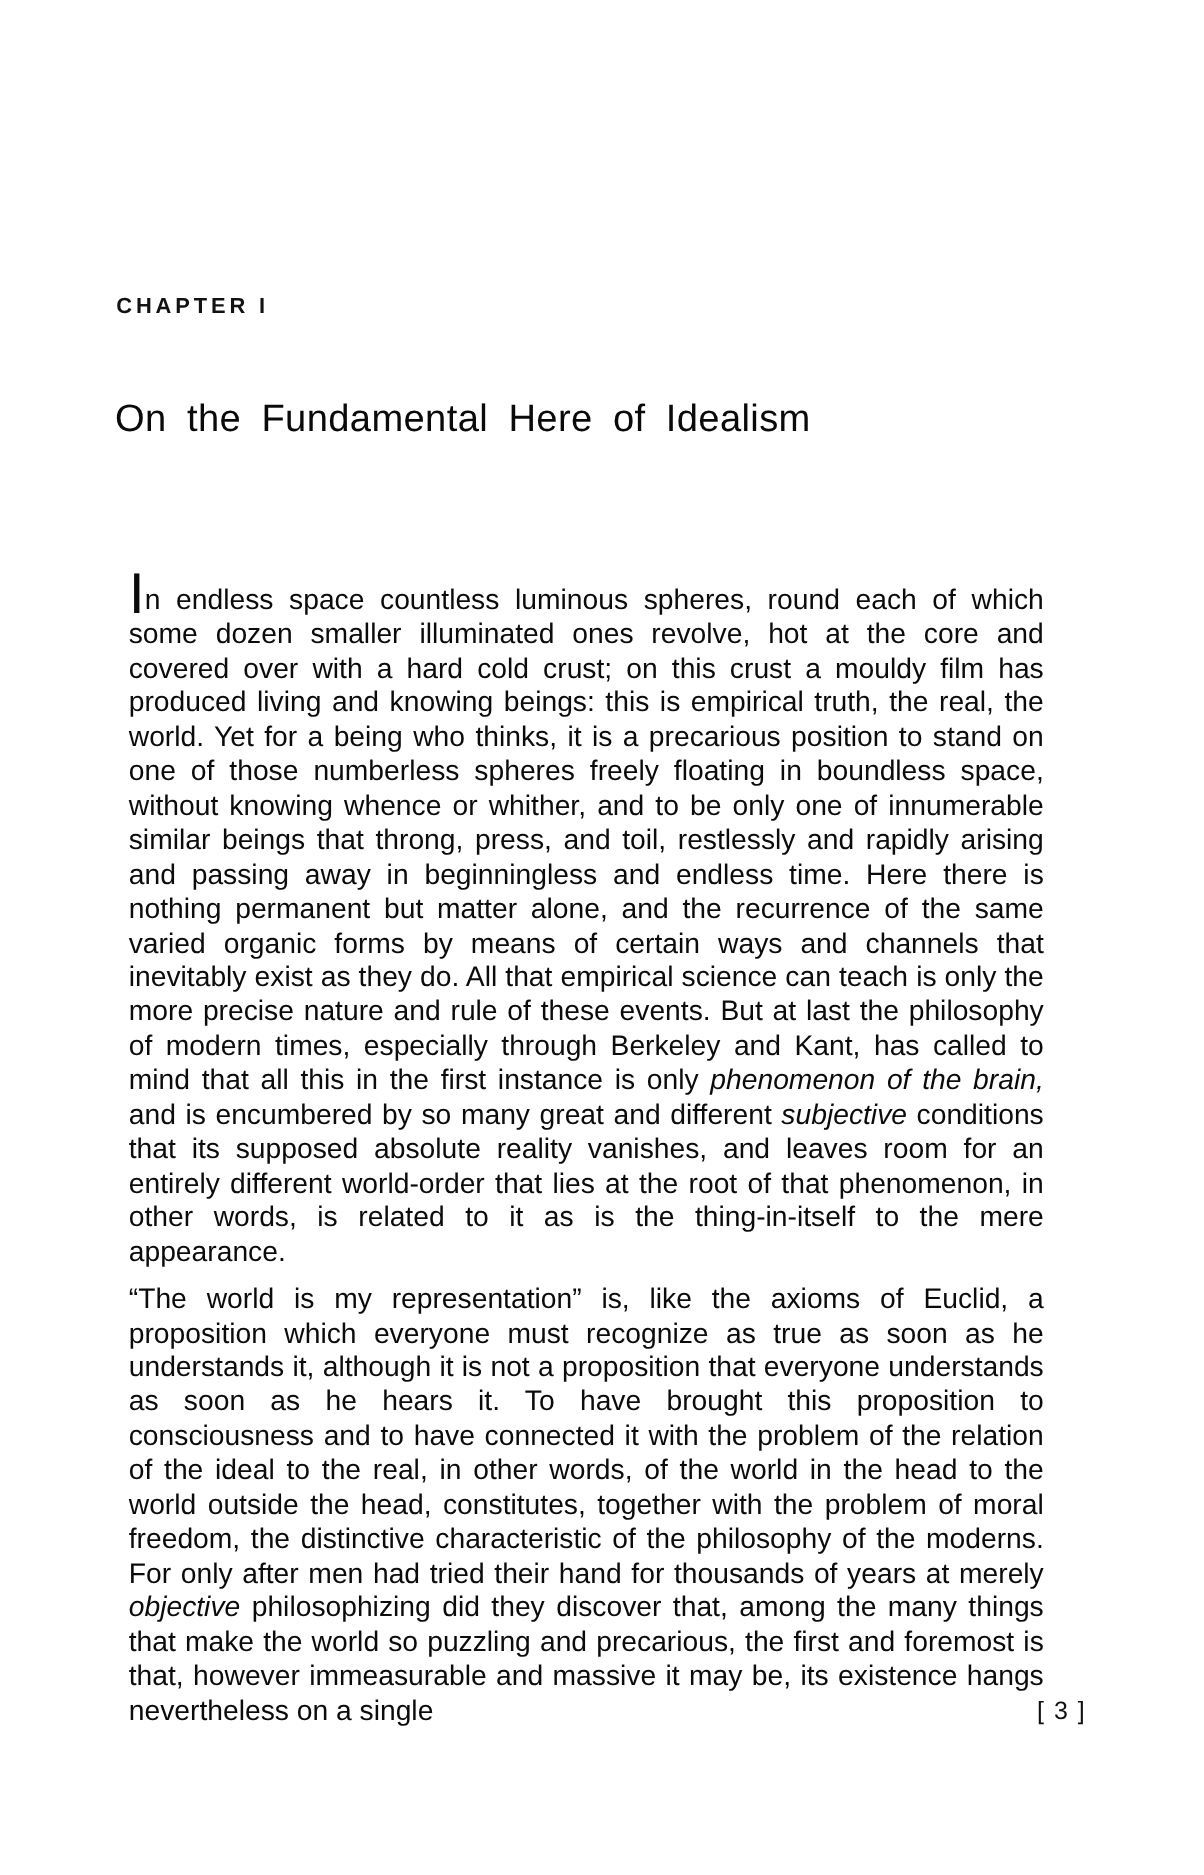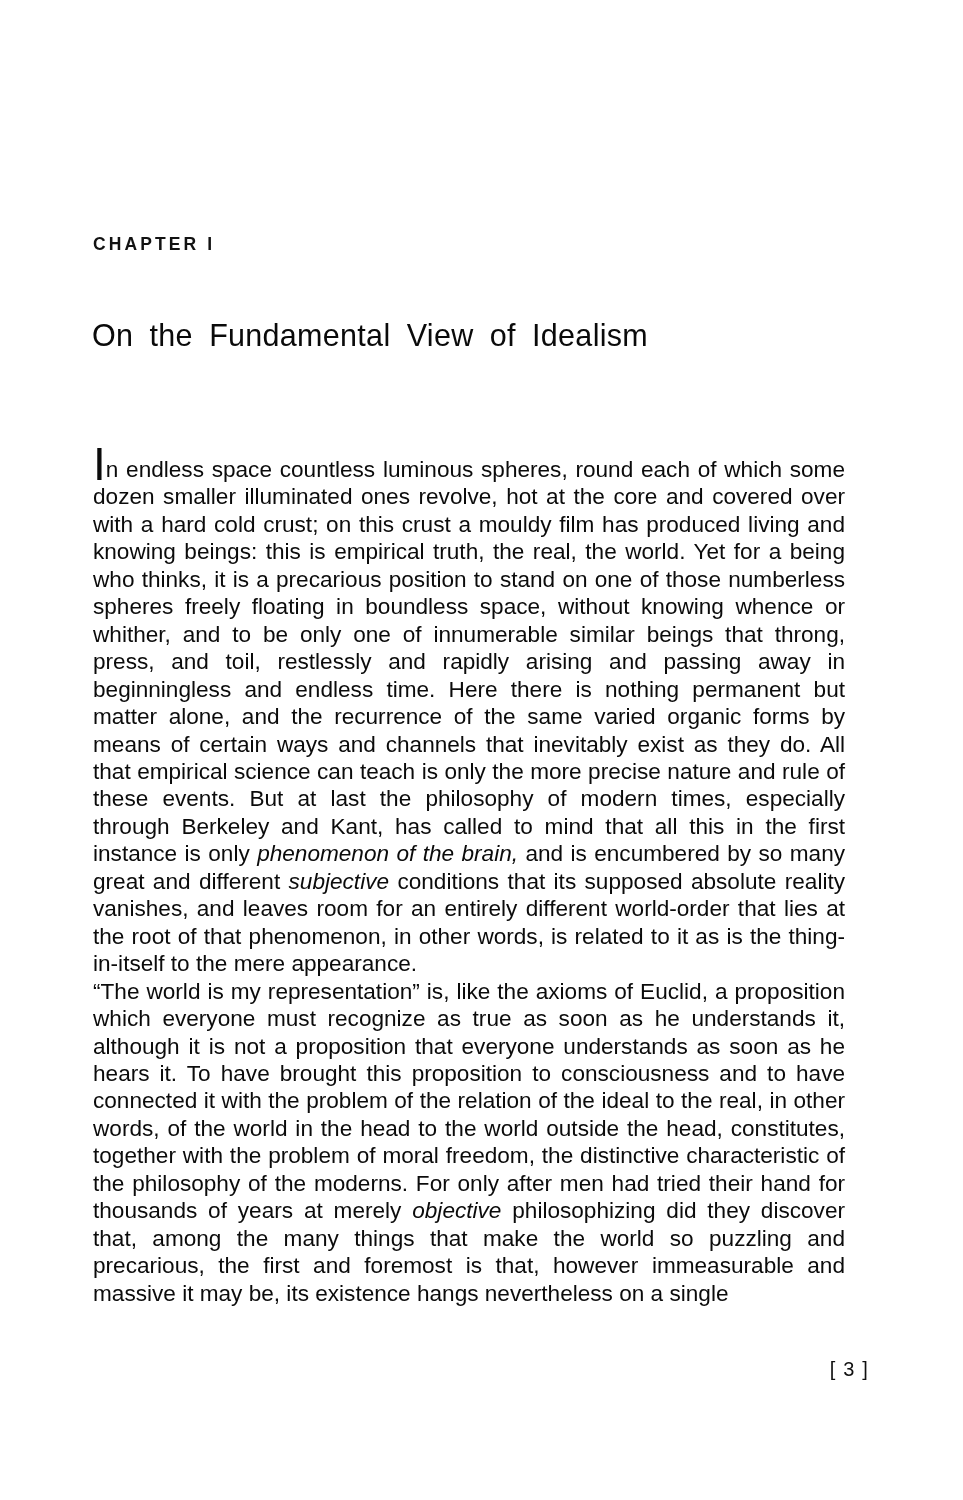--- a/index.html
+++ b/index.html
@@ -48,21 +48,21 @@
     left: 93px;
     top: 456px;
     width: 752px;
     font-size: 22.6px;
     line-height: 27.45px;
     text-align: justify;
     text-justify: inter-word;
     color: #0b0b0b;
   }
   .body-col p {
-    margin: 0;
+    margin: 10px;
     text-indent: 0;
   }
   .para-opening {
     text-indent: 186px;
   }
   .para-next {
     text-indent: 14px;
   }
   
   .dropcap {
@@ -89,21 +89,21 @@
     white-space: nowrap;
   }
 </style>
 </head>
 <body>
 
 <div class="page">
 
   <div class="chapter-label">CHAPTER I</div>
 
-  <h1 class="chapter-title">On the Fundamental View of Idealism</h1>
+  <h1 class="chapter-title">On the Fundamental Here of Idealism</h1>
 
   <div class="body-col">
     <p class="para-opening"><span class="dropcap">I</span><span>n endless space countless luminous spheres, round each of which some dozen smaller illuminated ones revolve, hot at the core and covered over with a hard cold crust; on this crust a mouldy film has produced living and knowing beings: this is empirical truth, the real, the world. Yet for a being who thinks, it is a precarious position to stand on one of those numberless spheres freely floating in boundless space, without knowing whence or whither, and to be only one of innumerable similar beings that throng, press, and toil, restlessly and rapidly arising and passing away in beginningless and endless time. Here there is nothing permanent but matter alone, and the recurrence of the same varied organic forms by means of certain ways and channels that inevitably exist as they do. All that empirical science can teach is only the more precise nature and rule of these events. But at last the philosophy of modern times, especially through Berkeley and Kant, has called to mind that all this in the first instance is only </span><span class="ital">phenomenon of the brain,</span><span> and is encumbered by so many great and different </span><span class="ital">subjective</span><span> conditions that its supposed absolute reality vanishes, and leaves room for an entirely different world-order that lies at the root of that phenomenon, in other words, is related to it as is the thing-in-itself to the mere appearance.</span></p>
     <p class="para-next"><span>“The world is my representation” is, like the axioms of Euclid, a proposition which everyone must recognize as true as soon as he understands it, although it is not a proposition that everyone understands as soon as he hears it. To have brought this proposition to consciousness and to have connected it with the problem of the relation of the ideal to the real, in other words, of the world in the head to the world outside the head, constitutes, together with the problem of moral freedom, the distinctive characteristic of the philosophy of the moderns. For only after men had tried their hand for thousands of years at merely </span><span class="ital">objective</span><span> philosophizing did they discover that, among the many things that make the world so puzzling and precarious, the first and foremost is that, however immeasurable and massive it may be, its existence hangs nevertheless on a single</span></p>
   </div>
 
   <div class="folio">[ 3 ]</div>
 
 </div>
 

